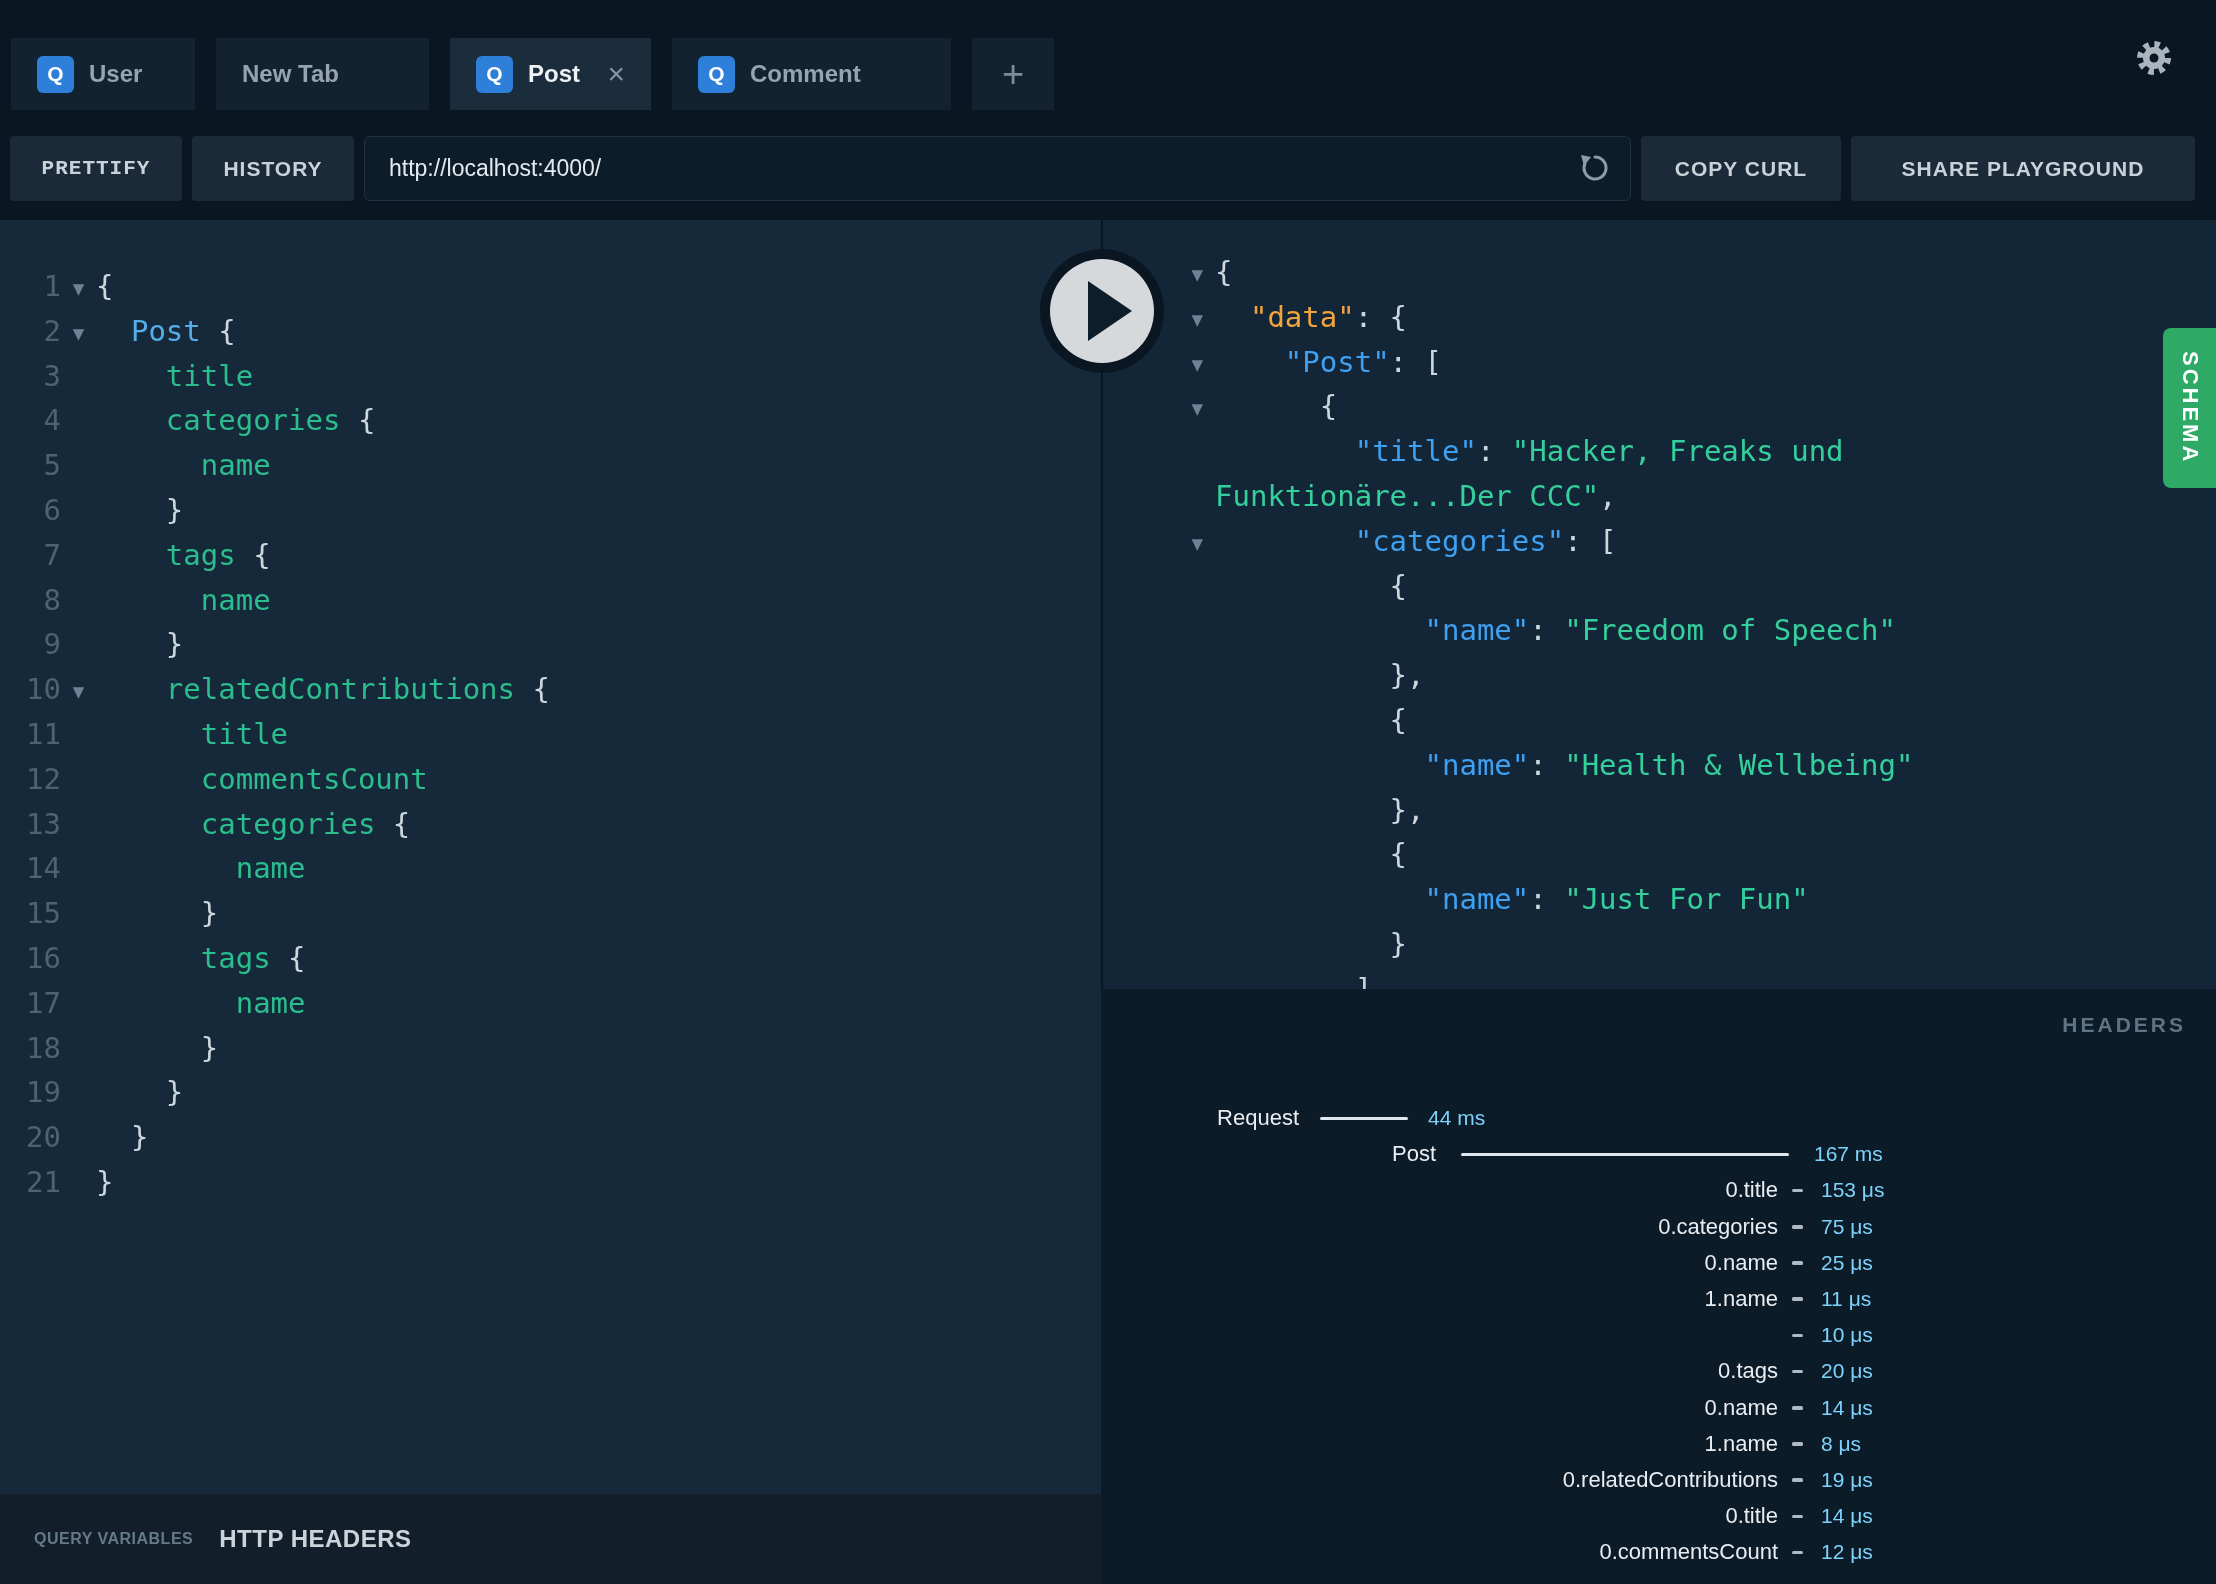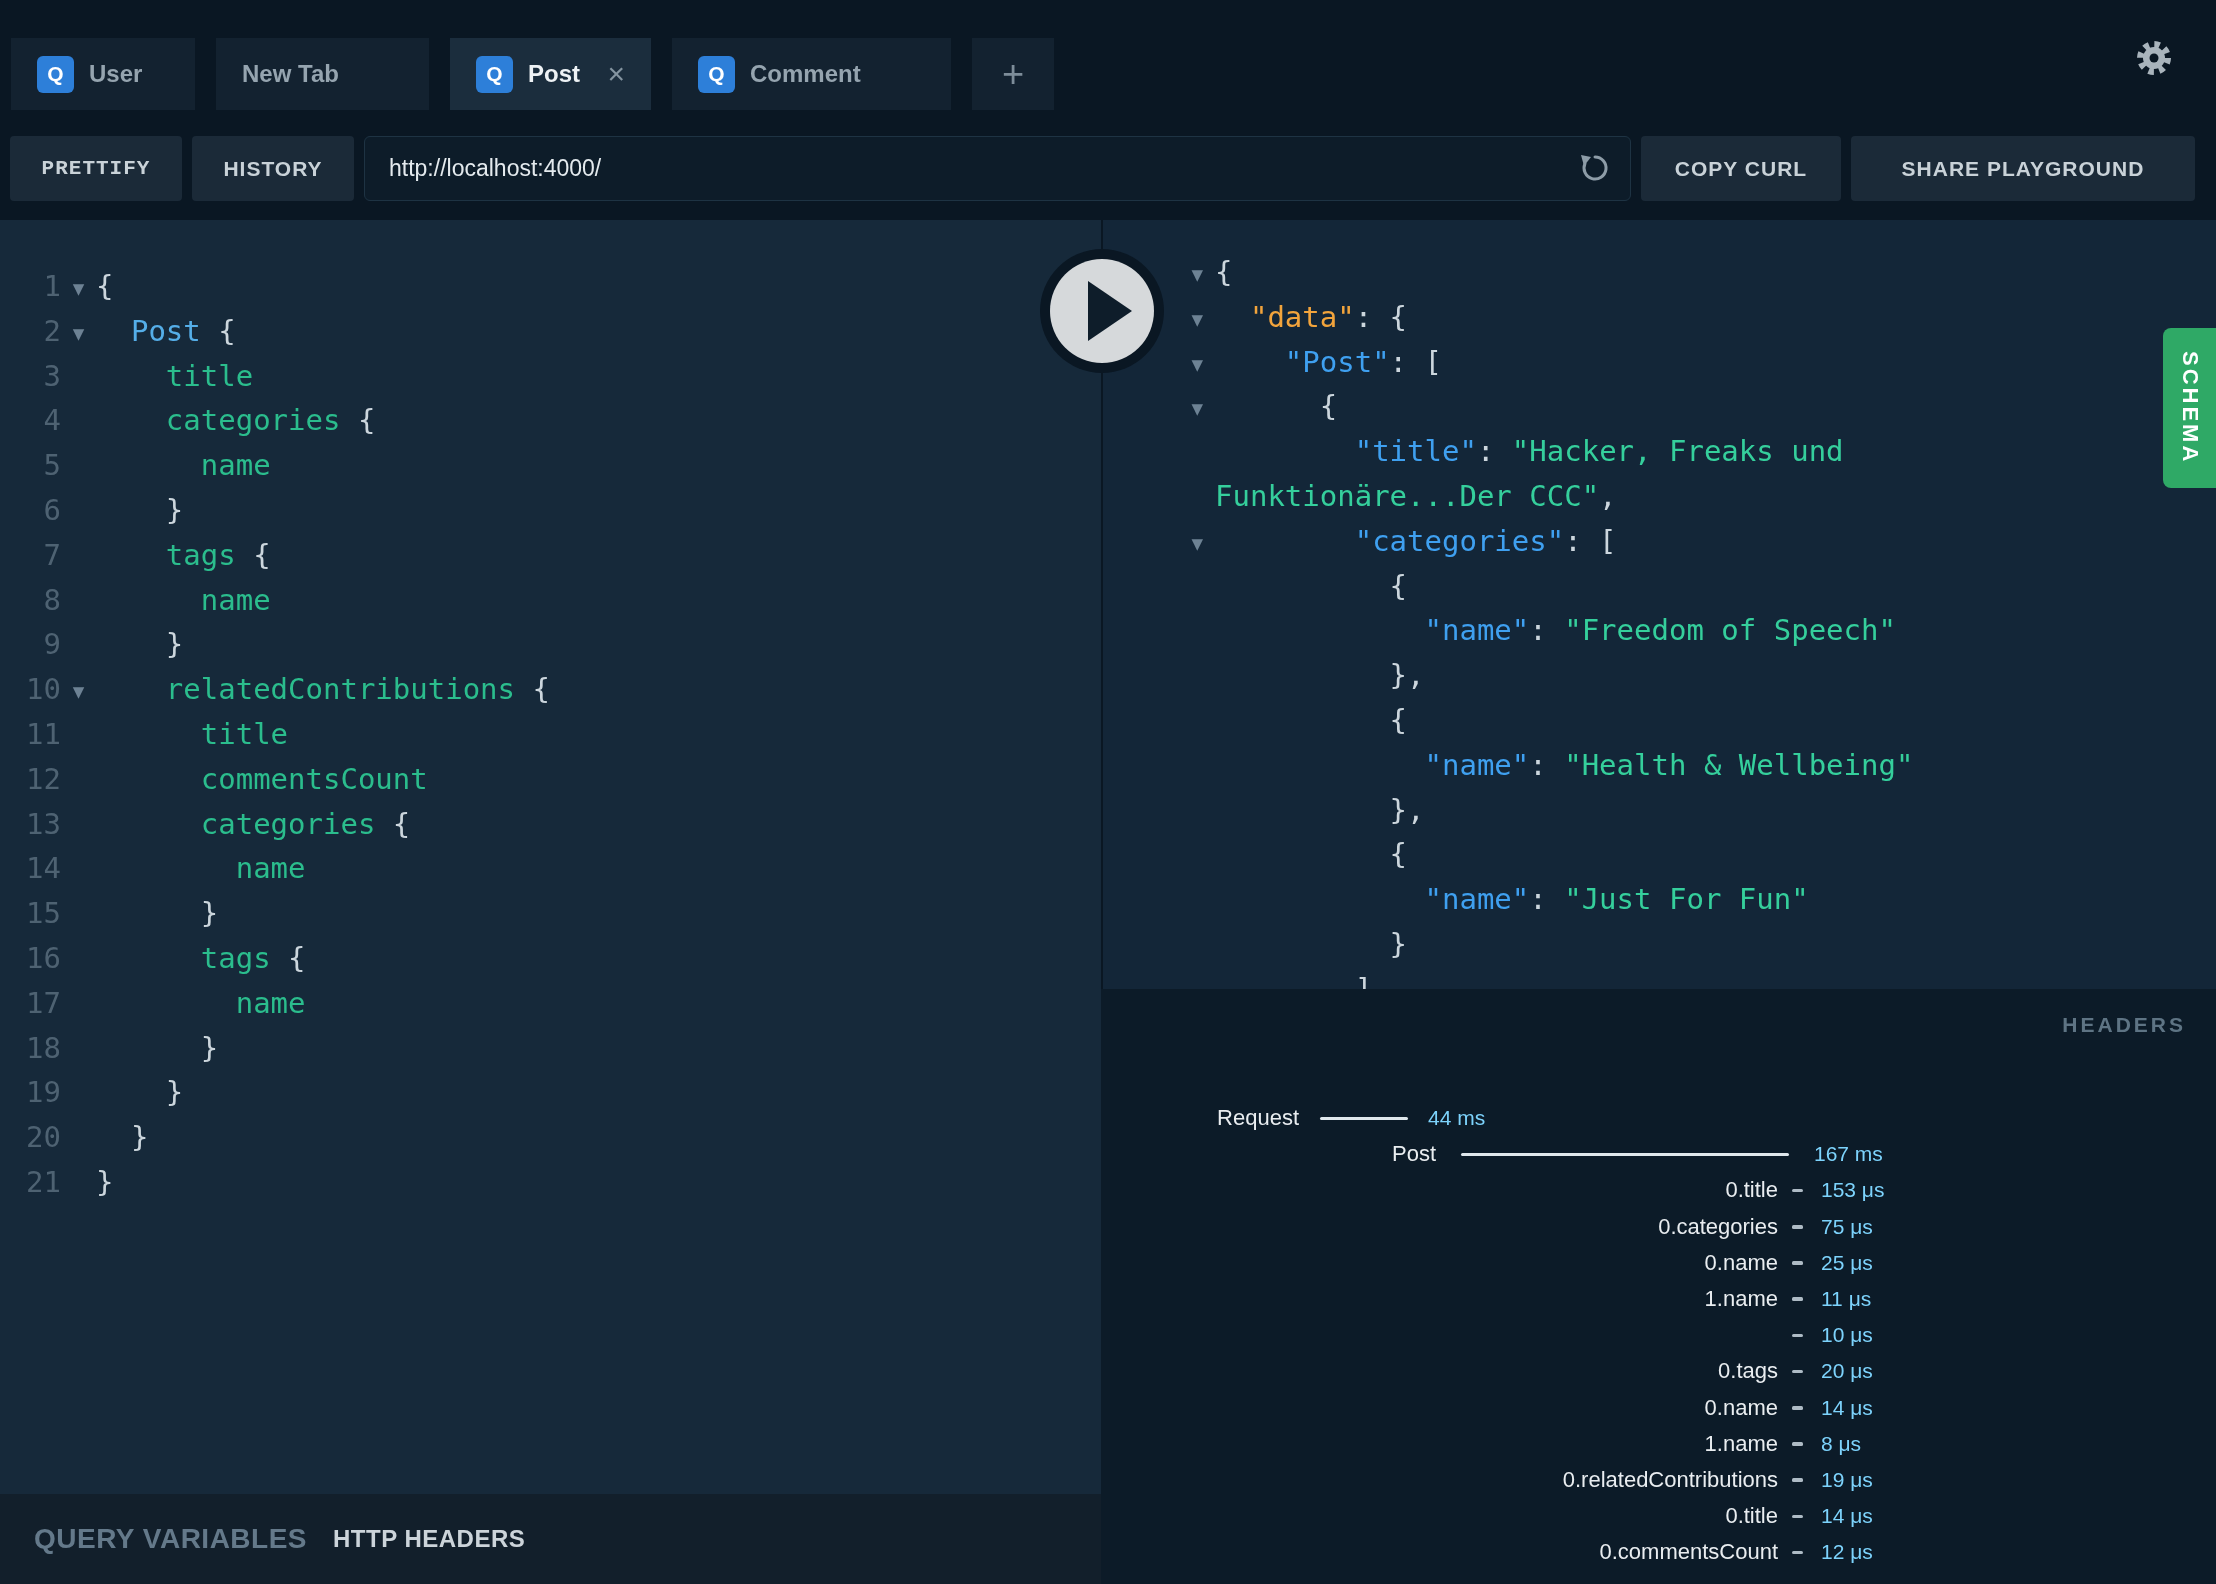--- a/index.html
+++ b/index.html
@@ -56,21 +56,21 @@
   .tk-b { color:#55aee8; }
   .tk-f { color:#2bbd8d;text-align:right; }
   .tk-k { color:#3fa0f0; }
   .tk-d { color:#f2a43c; }
   .tk-s { color:#35cf9c; }
 
   .bottom-bar {
     position:absolute; top:1494px; left:0; width:1101px; height:90px; background:#121f2b;
     display:flex; align-items:center; gap:26px; padding-left:34px; box-sizing:border-box;
   }
-  .qv-label { color:#64798a; font-size:28px; font-weight:700; letter-spacing:0.5px; cursor:pointer;text-align:center; }
+  .qv-label { color:#64798a; font-size:16px; font-weight:700; letter-spacing:0.5px; cursor:pointer;text-align:center; }
   .hh-label { color:#ccd4da; font-size:24px; font-weight:700; letter-spacing:0.5px; cursor:pointer; }
 
   .result-pane {
     position:absolute; top:220px; left:1101px; width:1115px; height:769px;
     background:#132638; overflow:hidden; border-left:2px solid #0a1723; box-sizing:border-box;
   }
   .result-code { padding-top:30px; padding-left:62px; }
 
   
   .tracing { position:absolute; top:989px; left:1101px; width:1115px; height:595px; background:#0c1b28; overflow:hidden; }

